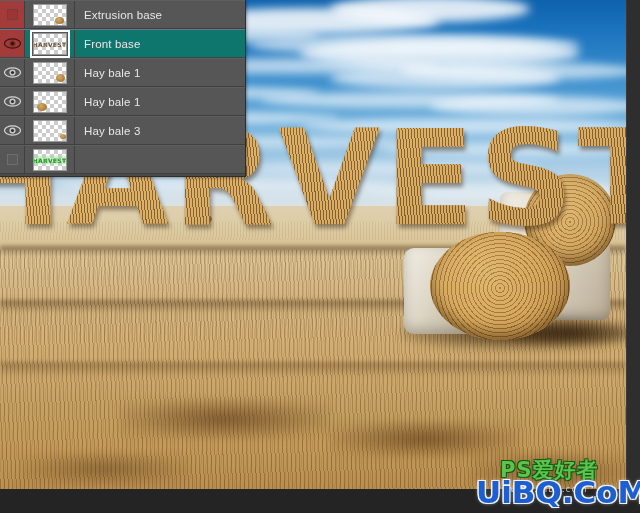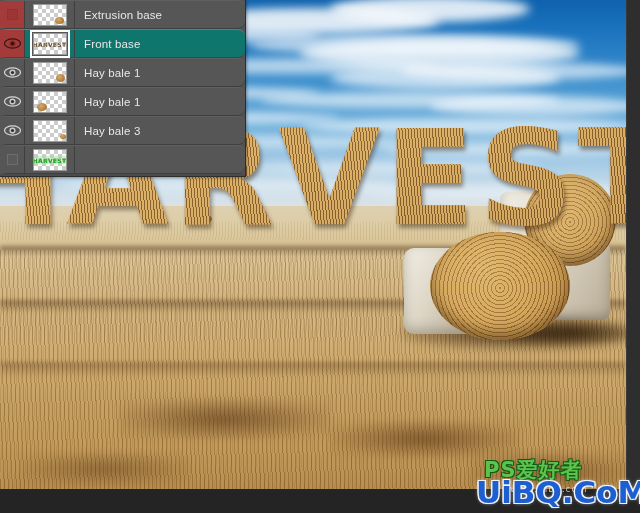--- a/index.html
+++ b/index.html
@@ -166,21 +166,21 @@
 
   
   .wm {
     position: absolute;
     left: 476px; top: 468px;
     width: 164px;
     pointer-events: none;
   }
   .wm-cn {
     position: absolute;
-    left: 8px; top: -12px;
+    left: 24px; top: -12px;
     font-family: "DejaVu Sans", sans-serif;
     font-weight: bold;
     font-size: 21px;
     letter-spacing: 1px;
     color: #5ec34a;
     text-shadow:
       -1px -1px 0 #0e5c18, 1px -1px 0 #0e5c18,
       -1px 1px 0 #0e5c18, 1px 1px 0 #0e5c18;
     white-space: nowrap;
   }
@@ -222,21 +222,20 @@
     overflow: hidden;
   }
   .layer-row {
     position: relative;
     display: flex;
     align-items: flex-start;
     height: 29px;
     background: #565656;
     border-bottom: 1px solid #3f3f3f;
     border-top: 1px solid #5f5f5f;
-    border-radius: 7px;
   }
   .layer-row.selected {
     background: #0f766e;
     border-top: 1px solid #6a7786;
     border-bottom: 1px solid #3f4550;
   }
   .eye-cell {
     flex: 0 0 25px;
     height: 100%;
     display: flex;

